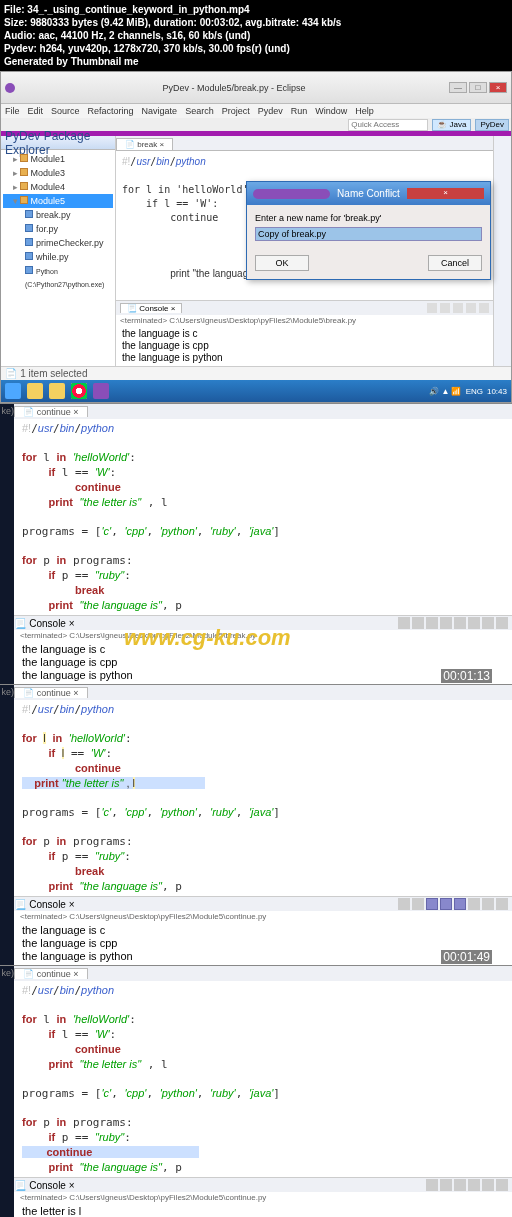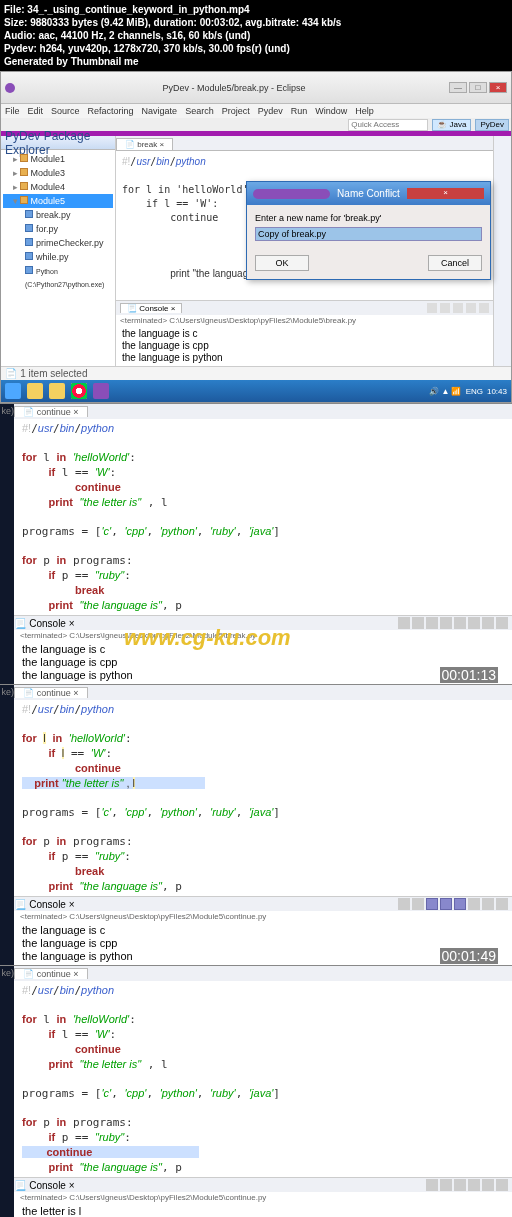--- a/index.html
+++ b/index.html
@@ -69,21 +69,21 @@
 .panel { background:#fff; border-top:1px solid #888;}
 .panel .top-tab { display:flex; background:#eef0f5; height:15px; align-items:center;}
 .panel .top-tab .ptab { background:#fff; border:1px solid #bbb; border-bottom:none; padding:0 8px; font-size:9px; color:#555;}
 .panel .code { flex:1; font-family: Consolas, monospace; font-size:11px; padding:2px 8px; line-height:14px;}
 .panel .cons-hdr { display:flex; background:#eef0f5; height:15px; align-items:center; border-top:1px solid #ccc;}
 .panel .cons-toolbar { margin-left:auto; display:flex; gap:2px; padding-right:4px;}
 .panel .cons-toolbar i { width:12px; height:12px; background:#ccc; display:inline-block;}
 .panel .cons-toolbar i.sel { background:#88c; border:1px solid #66a;}
 .panel .cons-sub { font-size:8px; color:#666; padding:1px 6px; background:#fff;}
 .panel .cons-out { font-family: Consolas, monospace; font-size:11px; padding:2px 8px; background:#fff; line-height:13px;}
-.panel-ts { position:absolute; right:14px; font-size:14px; color:#fff; background:rgba(0,0,0,0.5); padding:0 2px;}
+.panel-ts { position:absolute; right:20px; font-size:12px; color:#fff; background:rgba(0,0,0,0.5); padding:0 2px;}
 .panel-wrap { display:flex; position:relative;}
 .panel-main { flex:1;}
 
 .watermark { position:absolute; font-size:22px; font-weight:bold; color:#e8c030; font-style:italic; pointer-events:none; z-index:10;}
 
 .left-stub { width:14px; background:#0f172a; font-size:9px; color:#888; padding-top:2px; text-align:right;}
 </style>
 </head>
 <body>
 

